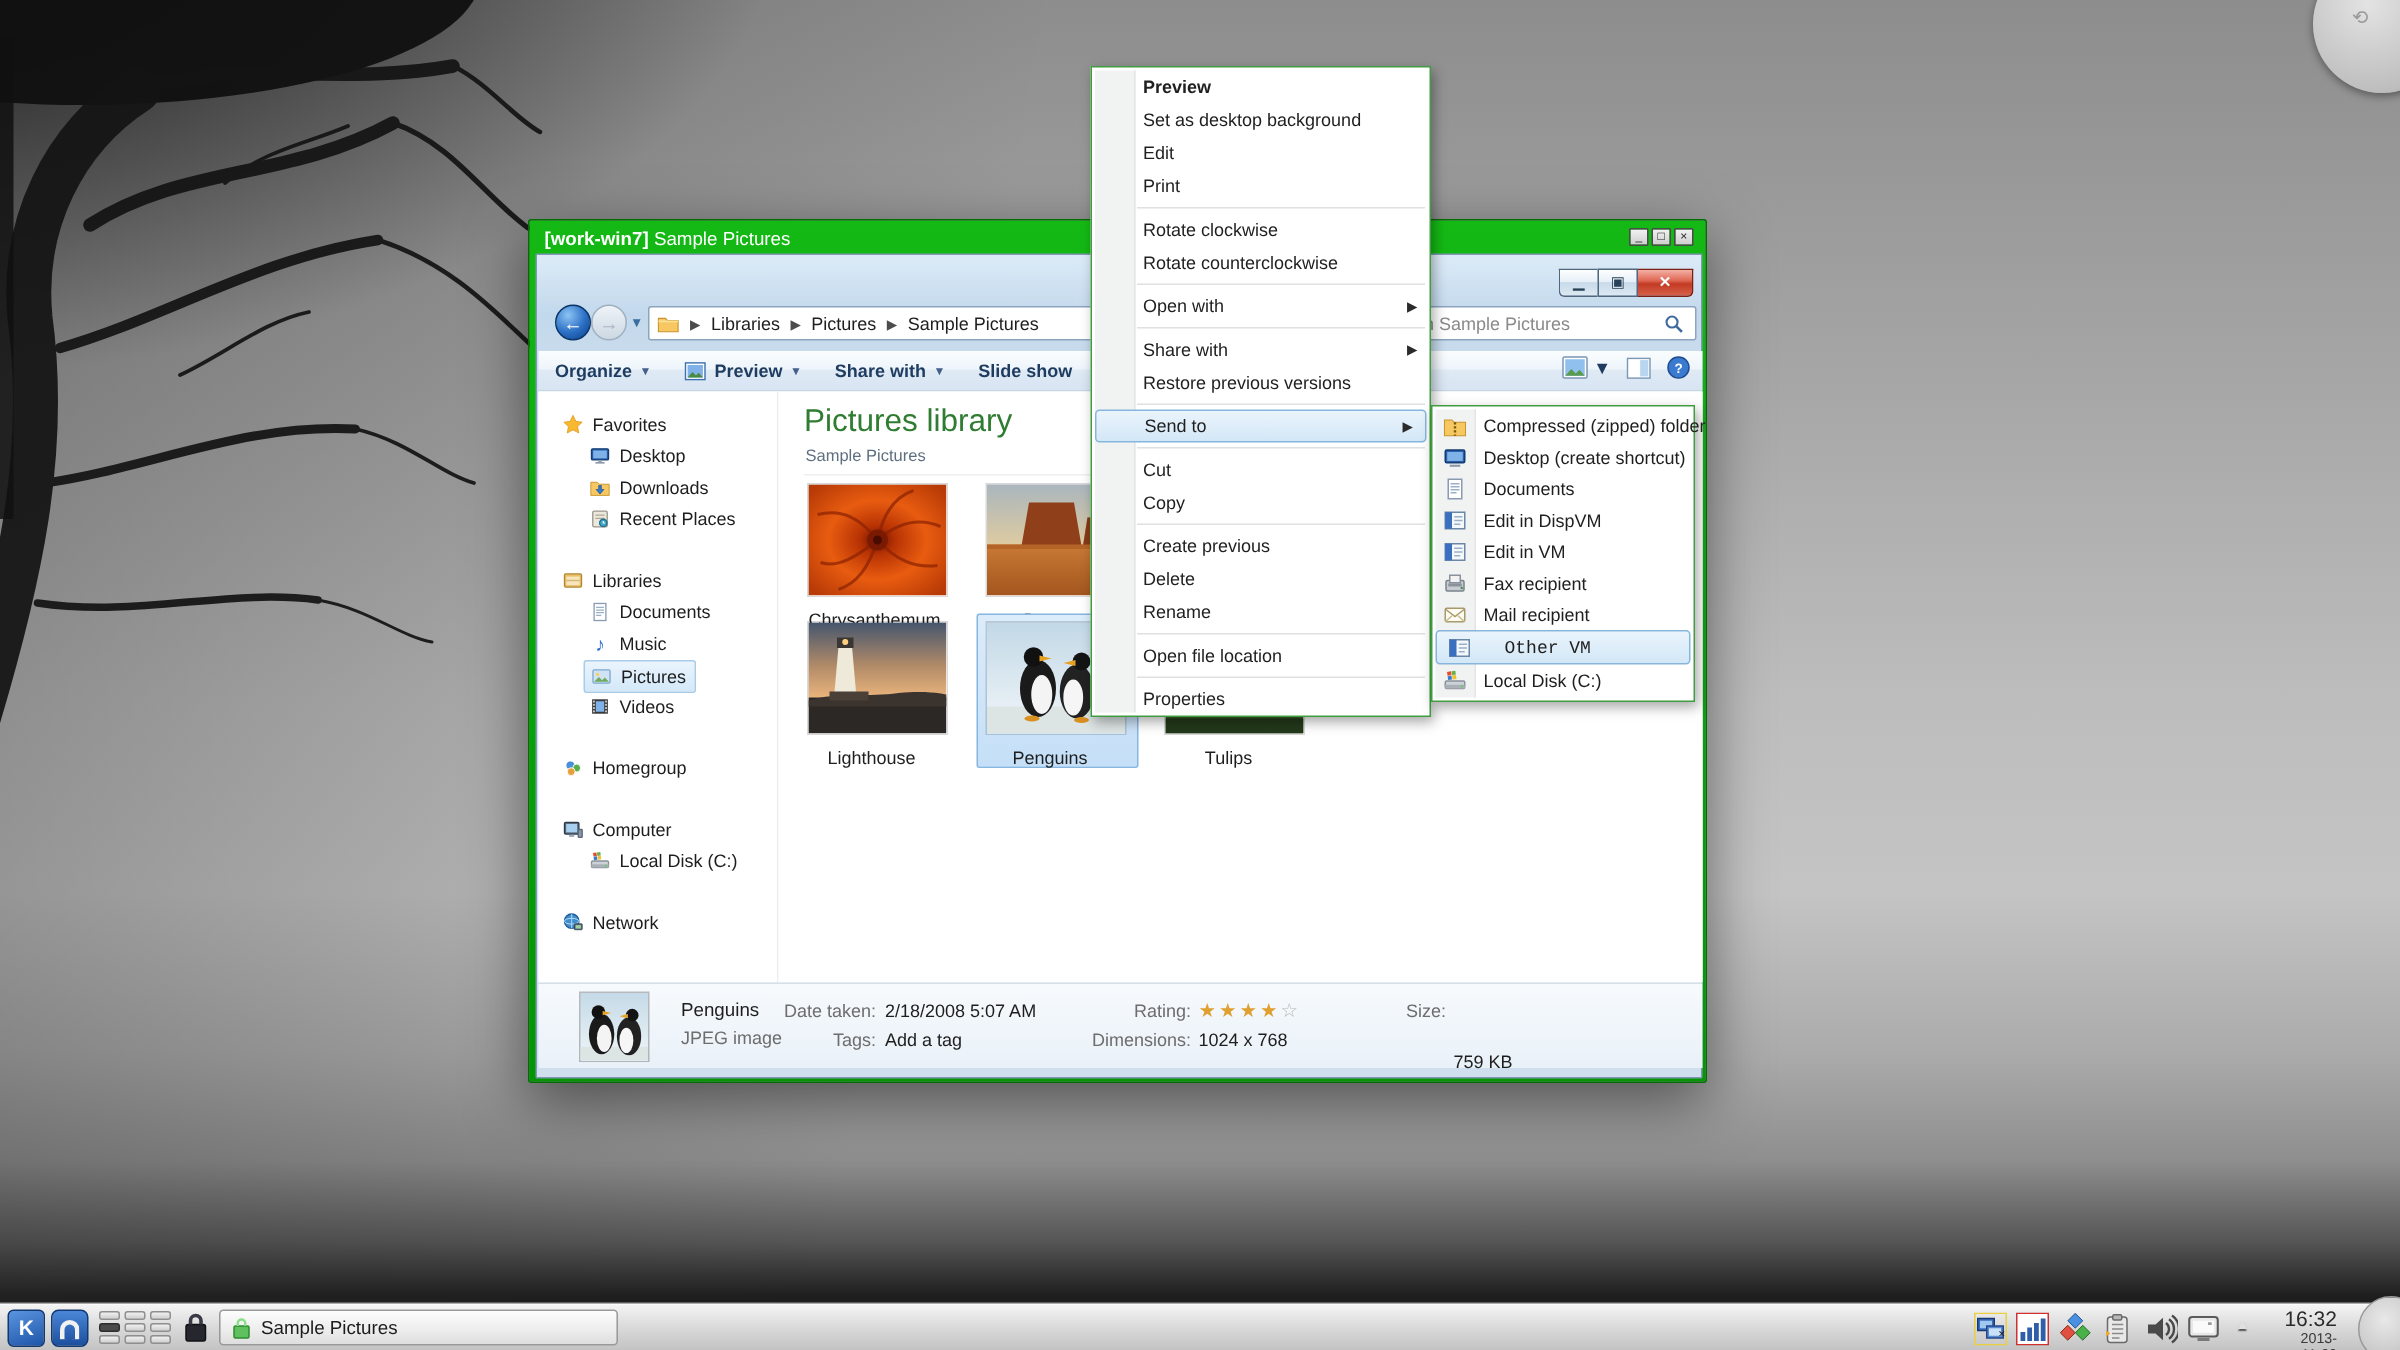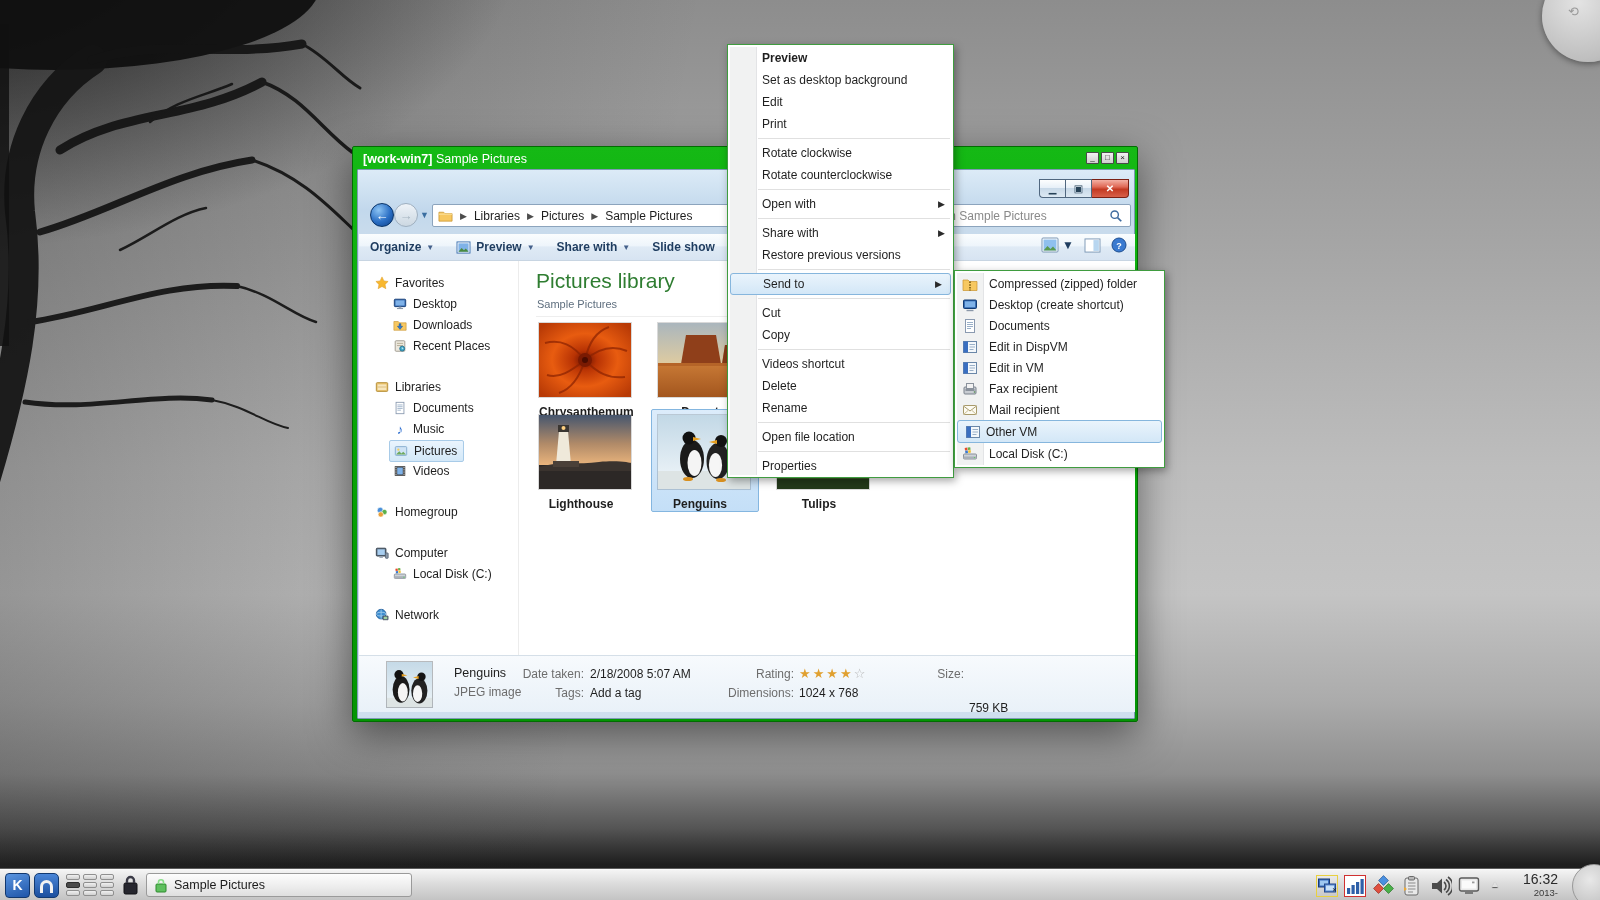--- a/index.html
+++ b/index.html
@@ -61,21 +61,21 @@
   .sidebar{position:absolute;left:0;top:0;width:159px;height:100%;background:#fff;border-right:1px solid #ececec;}
   .srow{position:absolute;height:20px;display:flex;align-items:center;gap:6px;font-size:12px;color:#1e1e1e;white-space:nowrap;}
   .srow.group{left:16px;}
   .srow.child{left:34px;}
   .srow.selected{left:30px;padding:0 6px 0 4px;border:1px solid #a8cbe8;border-radius:2px;
     background:linear-gradient(180deg,#eaf4fd,#d3e8f8);}
   .content{position:absolute;left:160px;top:0;width:616px;height:100%;background:#fff;}
   .libtitle{position:absolute;left:17px;top:8px;font-size:21px;color:#2f7d31;}
   .libsub{position:absolute;left:18px;top:37px;font-size:11px;color:#5f6f7f;}
   .libsep{position:absolute;left:17px;top:55px;width:586px;height:1px;background:#eee;}
-  .file-item{position:absolute;width:84px;font-weight:bold;}
+  .file-item{position:absolute;width:84px;}
   .file-thumb{width:92px;height:74px;box-shadow:0 0 0 1px rgba(0,0,0,.15);}
   .file-label{width:100%;text-align:center;font-size:12px;color:#1e1e1e;margin-top:4px;}
   .selbox{position:absolute;left:132px;top:148px;width:106px;height:101px;border:1px solid #84b6e0;border-radius:2px;
     background:linear-gradient(180deg,#dcecfb,#c4dff7);}
   
   .details{position:absolute;left:1px;top:485px;width:776px;height:56px;border-top:1px solid #d5dfe8;
     background:linear-gradient(180deg,#f7fafd,#e9f1f8);font-size:12px;}
   .details .dthumb{position:absolute;left:28px;top:6px;width:45px;height:45px;box-shadow:0 0 0 1px rgba(0,0,0,.25);}
   .dlabel{color:#6d6d6d;position:absolute;}
   .dvalue{color:#1e1e1e;position:absolute;}
@@ -86,24 +86,24 @@
     box-sizing:border-box;font-size:12px;color:#1f1f1f;z-index:100;}
   .menu .gutter{position:absolute;left:2px;top:2px;bottom:2px;width:26px;background:#f1f2f2;border-right:1px solid #e3e4e6;}
   #ctxmenu{left:727px;top:44px;width:227px;height:434px;padding-top:2px;}
   .mi{position:relative;height:22px;line-height:22px;padding-left:34px;white-space:nowrap;}
   .mi .arrow{position:absolute;right:8px;top:0;font-size:9px;color:#2a2a2a;}
   .mi.bold{font-weight:bold;}
   .msep{height:1px;background:#e0e0e0;margin:3px 3px 3px 30px;}
   .mi.hl, .smi.hl{margin:0 2px;border:1px solid #86b6dd;border-radius:3px;box-sizing:border-box;
     background:linear-gradient(180deg,#eaf4fc,#d3e7f7);}
   .mi.hl{padding-left:32px;line-height:20px;height:22px;}
-  #sendmenu{left:954px;top:270px;width:211px;height:198px;padding:3px 0;z-index:110;display:flex;flex-direction:column;}
+  #sendmenu{left:954px;top:270px;width:176px;height:198px;padding:3px 0;z-index:110;display:flex;flex-direction:column;}
   .smi{position:relative;flex:1;display:flex;align-items:center;padding-left:34px;white-space:nowrap;}
   .smi .sicon{position:absolute;left:7px;top:50%;transform:translateY(-50%);width:16px;height:16px;}
-  .smi.hl{padding-left:28px;}
+  .smi.hl{padding-left:45px;font-family:Liberation Mono, monospace;}
   
   #taskbar{position:absolute;left:0;top:869px;width:1600px;height:31px;z-index:60;
     background:linear-gradient(180deg,#f4f4f4,#dcdcdc 45%,#c3c3c3);border-top:1px solid #fafafa;
     box-shadow:0 -1px 0 #5c5c5c;box-sizing:border-box;}
   .kbtn{position:absolute;left:5px;top:3px;width:25px;height:25px;border-radius:4px;
     background:linear-gradient(160deg,#5a95e0,#1f55a8);border:1px solid #12386e;box-sizing:border-box;
     color:#fff;font-weight:bold;font-size:14px;text-align:center;line-height:23px;}
   .domebtn{position:absolute;left:34px;top:3px;width:25px;height:25px;border-radius:5px;
     background:linear-gradient(180deg,#4a86d8,#1c4f9e);border:1px solid #123a72;box-sizing:border-box;}
   .domebtn .dome{position:absolute;left:5px;top:6px;width:13px;height:13px;border:3px solid #f2f2f2;
@@ -550,21 +550,21 @@
     <div class="mi"><span>Open with</span><span class="arrow">▶</span></div>
     <div class="msep"></div>
     <div class="mi"><span>Share with</span><span class="arrow">▶</span></div>
     <div class="mi">Restore previous versions</div>
     <div class="msep"></div>
     <div class="mi hl"><span>Send to</span><span class="arrow">▶</span></div>
     <div class="msep"></div>
     <div class="mi">Cut</div>
     <div class="mi">Copy</div>
     <div class="msep"></div>
-    <div class="mi">Videos shortcut</div>
+    <div class="mi">Create previous</div>
     <div class="mi">Delete</div>
     <div class="mi">Rename</div>
     <div class="msep"></div>
     <div class="mi">Open file location</div>
     <div class="msep"></div>
     <div class="mi">Properties</div>
   </div>
 
   <div id="sendmenu" class="menu">
     <div class="gutter"></div>

